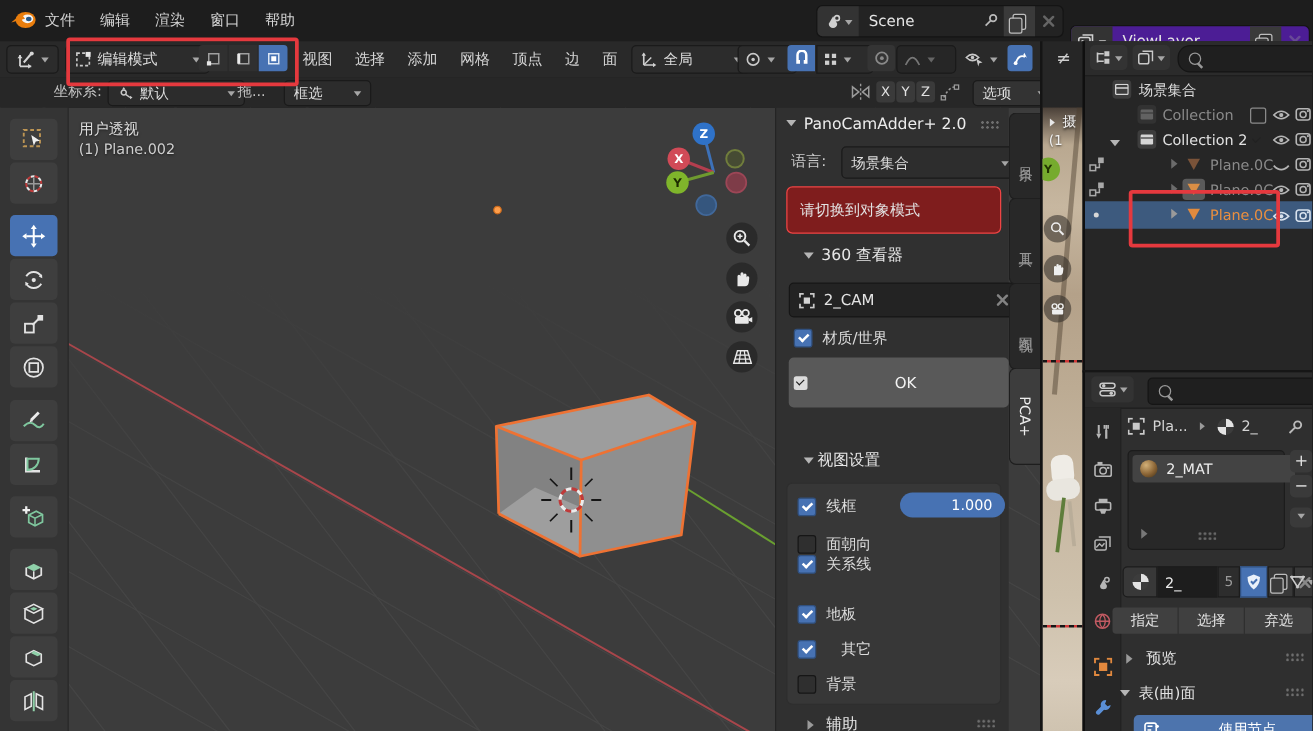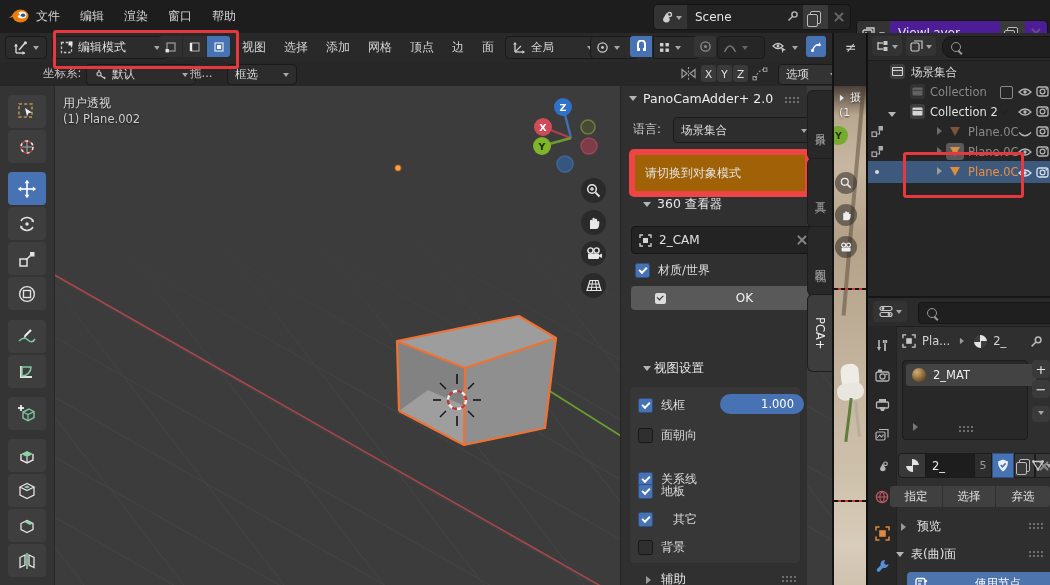--- a/index.html
+++ b/index.html
@@ -17,21 +17,21 @@
   .hdr2{background:#292929;border-bottom:1px solid #202020}
   .cb{width:13px;height:13px;border-radius:2.5px;background:#2f2f2f;border:1px solid #161616;position:relative;flex:none}
   .cb.on{background:#4772b3;border-color:#30507f}
   .cb.on::after{content:"";position:absolute;left:2.5px;top:3px;width:6px;height:3px;border-left:2px solid #fff;border-bottom:2px solid #fff;transform:rotate(-45deg)}
   .cbw{width:11px;height:11px;border-radius:2px;background:#dcdcdc;position:relative}
   .cbw::after{content:"";position:absolute;left:2px;top:2.5px;width:5px;height:2.5px;border-left:1.8px solid #222;border-bottom:1.8px solid #222;transform:rotate(-45deg)}
   .cbe{width:11px;height:11px;border-radius:2px;border:1.4px solid #8a8a8a;background:transparent}
   .mag{width:8px;height:8px;border:1.6px solid #999;border-radius:50%;position:relative;flex:none}
   .mag::after{content:"";position:absolute;left:7px;top:7px;width:5px;height:1.6px;background:#999;transform:rotate(45deg);transform-origin:0 0}
   .grip{width:15px;height:7px;background-image:radial-gradient(#7e7e7e 1px,transparent 1.2px);background-size:4px 4px;opacity:.8}
-  .pbox{background:#a16207;border:6px solid #ef4444;border-radius:5px}
+  .pbox{background:#7f1d1d;border:1px solid #ef4444;border-radius:5px}
   .vtab{writing-mode:vertical-rl;background:#282828;color:#979797;border:1px solid #1e1e1e;border-right:none;
         border-radius:6px 0 0 6px;display:flex;align-items:center;justify-content:center;font-size:11.5px;padding:8px 0;width:24px}
   .vtab.act{background:#3d3d3d;color:#ededed}
   .toolbtn{position:absolute;left:8px;width:38px;height:33px;border-radius:4px;background:#3e3e3e;display:flex;align-items:center;justify-content:center}
   .toolbtn.act{background:#4772b3}
   .orow{position:absolute;left:0;width:184px;height:20px}
   .olab{position:absolute;top:3px;font-size:11.5px;color:#c7c7c7;white-space:nowrap}
   .dim{color:#8a8a8a}
   .navb{position:absolute;width:25px;height:25px;border-radius:50%;background:rgba(36,36,36,.75);display:flex;align-items:center;justify-content:center}
   .ptab{position:absolute;left:3px;width:22px;height:22px;display:flex;align-items:center;justify-content:center}
@@ -505,21 +505,21 @@
             </svg>
           <span style="flex:1;color:#e2e2e2">2_CAM</span>
           <span class="xic" style="opacity:.8"></span>
         </div>
 
         <span class="r f" style="left:14px;top:176px;gap:8px">
           <span class="cb on"></span>
           <span style="color:#dcdcdc">材质/世界</span>
         </span>
 
-        <div class="r f" style="left:10px;top:200px;width:168px;height:24px;background:#595959;border-radius:4px;padding:0 24px">
+        <div class="r f" style="left:10px;top:200px;width:168px;height:40px;background:#595959;border-radius:4px;padding:0 4px">
           <span class="cbw"></span>
           <span style="flex:1;text-align:center;color:#f2f2f2">OK</span>
         </div>
 
 
         <span class="r f" style="left:22px;top:274px;gap:3px">
           <span class="disc down"></span>
           <span style="color:#e6e6e6;font-size:12.5px">视图设置</span>
         </span>
 
@@ -528,21 +528,21 @@
             <span class="cb on"></span>
             <span style="color:#dcdcdc">线框</span>
           </span>
           <span class="r f" style="left:90px;top:7px;width:74px;height:20px;background:#4772b3;border-radius:10px;justify-content:flex-end;padding-right:10px">
             <span style="color:#fff;font-size:11.5px">1.000</span>
           </span>
           <span class="r f" style="left:8px;top:40px;gap:8px">
             <span class="cb"></span>
             <span style="color:#dcdcdc">面朝向</span>
           </span>
-          <span class="r f" style="left:8px;top:84px;gap:8px">
+          <span class="r f" style="left:8px;top:56px;gap:8px">
             <span class="cb on"></span>
             <span style="color:#dcdcdc">关系线</span>
           </span>
           <span class="r f" style="left:8px;top:96px;gap:8px">
             <span class="cb on"></span>
             <span style="color:#dcdcdc">地板</span>
           </span>
           <span class="r f" style="left:8px;top:124px;gap:20px">
             <span class="cb on"></span>
             <span style="color:#dcdcdc">其它</span>

